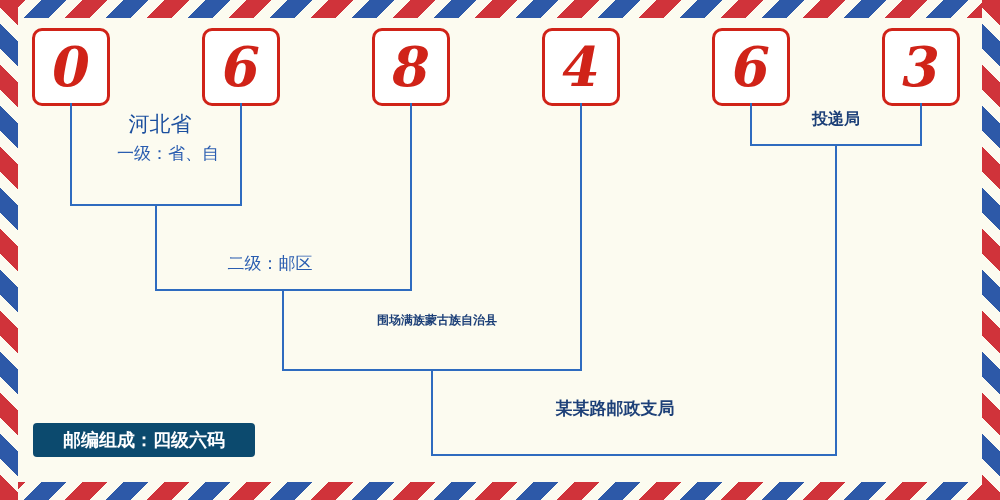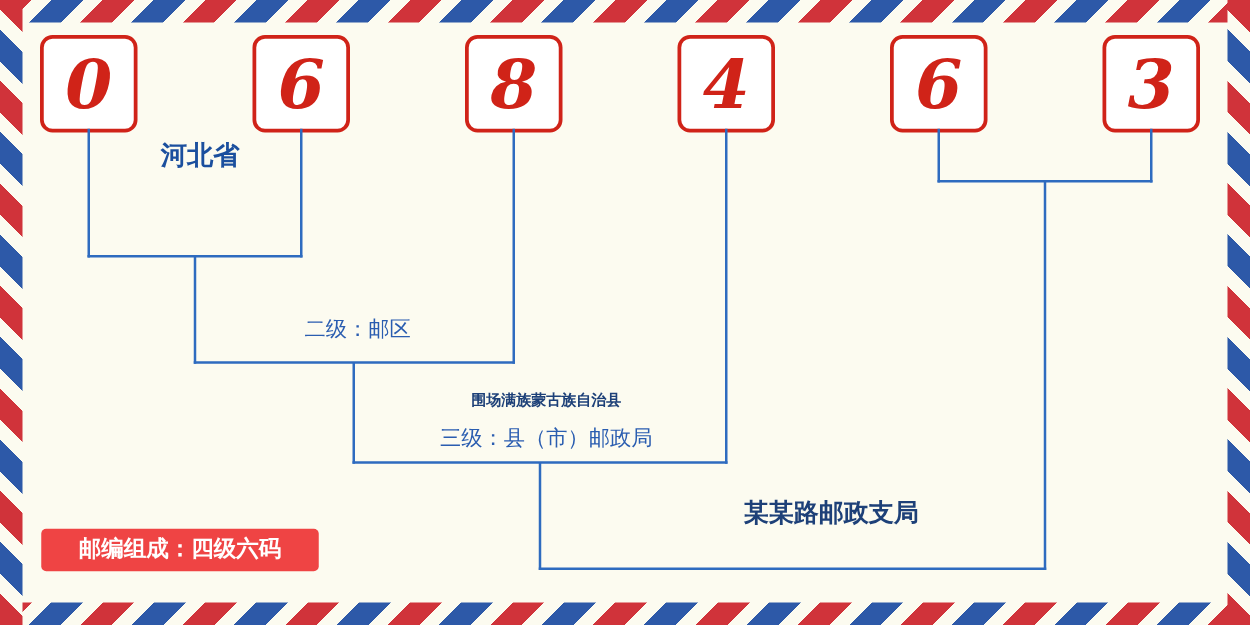--- a/index.html
+++ b/index.html
@@ -43,25 +43,25 @@
 
   
   .line { position:absolute; background:#2e6bbf; }
   .vl { width:2px; }
   .hl { height:2px; }
 
   
   .lbl { position:absolute; text-align:center; white-space:nowrap; }
   .lvl   { color:#2a5db0; font-size:17px; }
   .place { color:#1d4078; font-weight:bold; font-size:12px; }
-  .province { color:#1b4f9e; font-weight:bold; font-size:21px; }
+  .province { color:#1b4f9e; font-weight:normal; font-size:21px; }
 
   .badge {
     position:absolute; left:33px; top:423px; width:222px; height:34px;
-    background:#ef4444; color:#ffffff; border-radius:4px;
+    background:#0c4a6e; color:#ffffff; border-radius:4px;
     font-size:18px; font-weight:bold; text-align:center; line-height:34px;
     white-space:nowrap;
   }
 </style>
 </head>
 <body>
 
 <div class="canvas">
 
   <div class="stripe stripe-top"></div>
@@ -102,24 +102,25 @@
 
   <div class="line vl" style="left:431px;top:370px;height:86px"></div>
   <div class="line hl" style="left:431px;top:454px;width:406px"></div>
 
   <div class="line vl" style="left:750px;top:103px;height:43px"></div>
   <div class="line vl" style="left:920px;top:103px;height:43px"></div>
   <div class="line hl" style="left:750px;top:144px;width:172px"></div>
   <div class="line vl" style="left:835px;top:145px;height:311px"></div>
 
   <div class="lbl province" style="left:95px;top:110px;width:130px">河北省</div>
+  <div class="lbl lvl" style="left:88px;top:142px;width:160px">一级：省、自</div>
 
-  <div class="lbl lvl" style="left:206px;top:252px;width:160px">二级：邮区</div>
+  <div class="lbl lvl" style="left:190px;top:252px;width:160px">二级：邮区</div>
 
   <div class="lbl place" style="left:327px;top:312px;width:220px">围场满族蒙古族自治县</div>
-  <div class="lbl lvl" style="left:317px;top:339px;width:240px">三级：县（市）邮政局</div>
 
-  <div class="lbl place" style="left:570px;top:397px;width:190px;font-size:20px">某某路邮政支局</div>
+  <div class="lbl place" style="left:520px;top:397px;width:190px;font-size:17px">某某路邮政支局</div>
 
+  <div class="lbl place" style="left:788px;top:109px;width:96px;font-size:16px">投递局</div>
 
   <div class="badge">邮编组成：四级六码</div>
 
 </div>
 
 </body></html>

